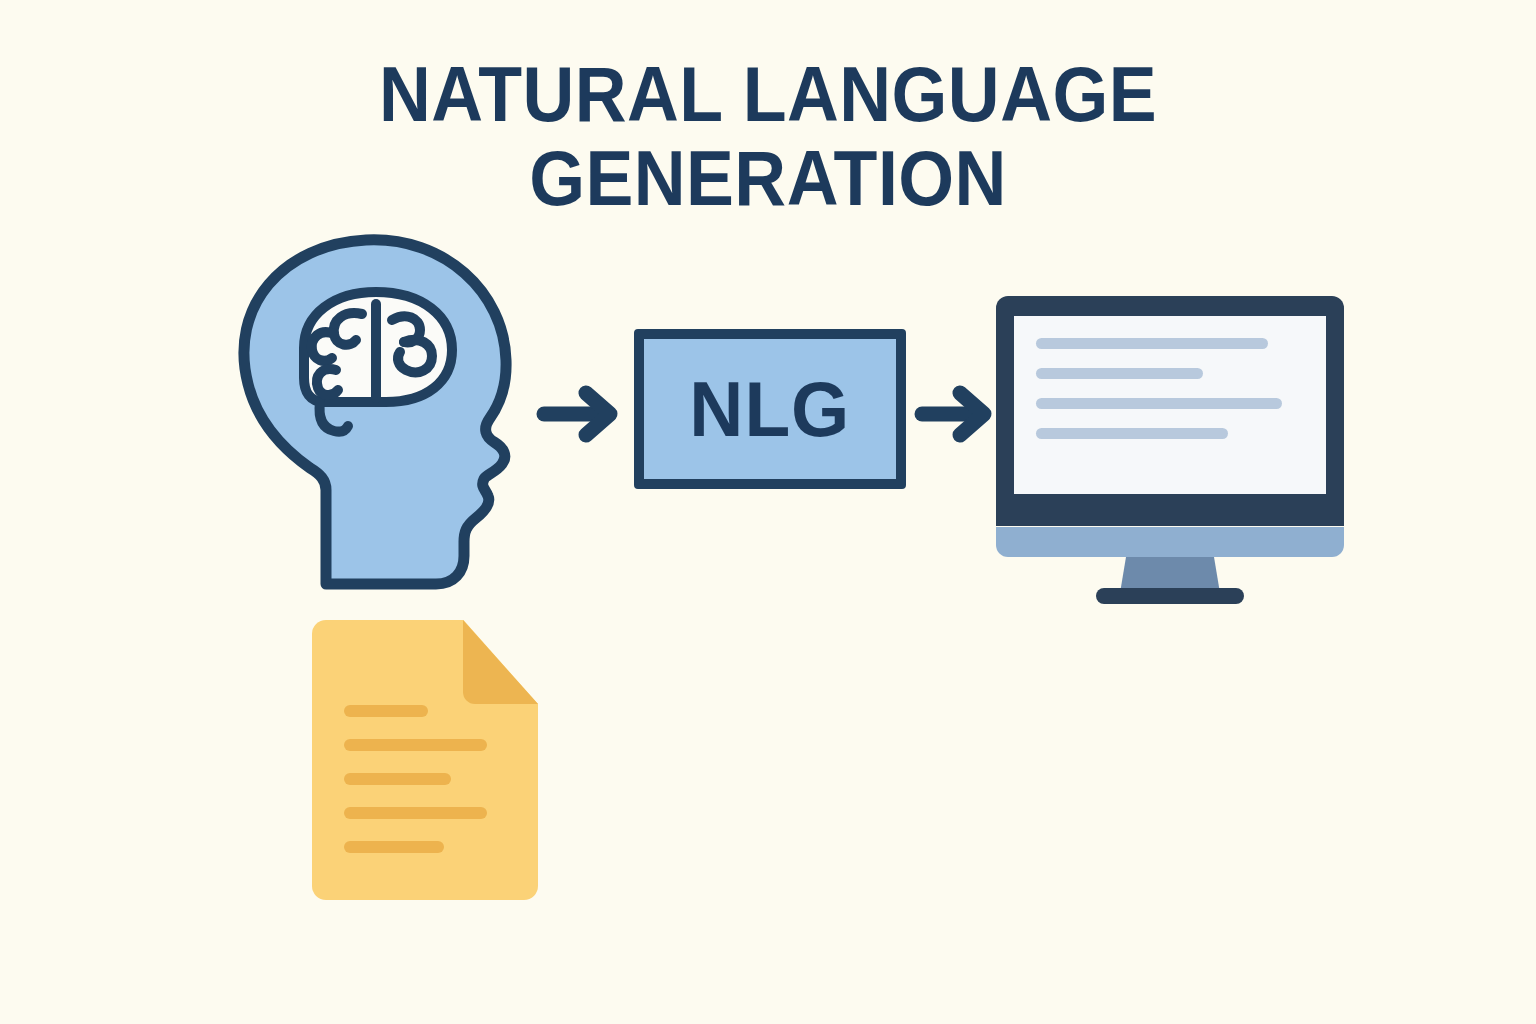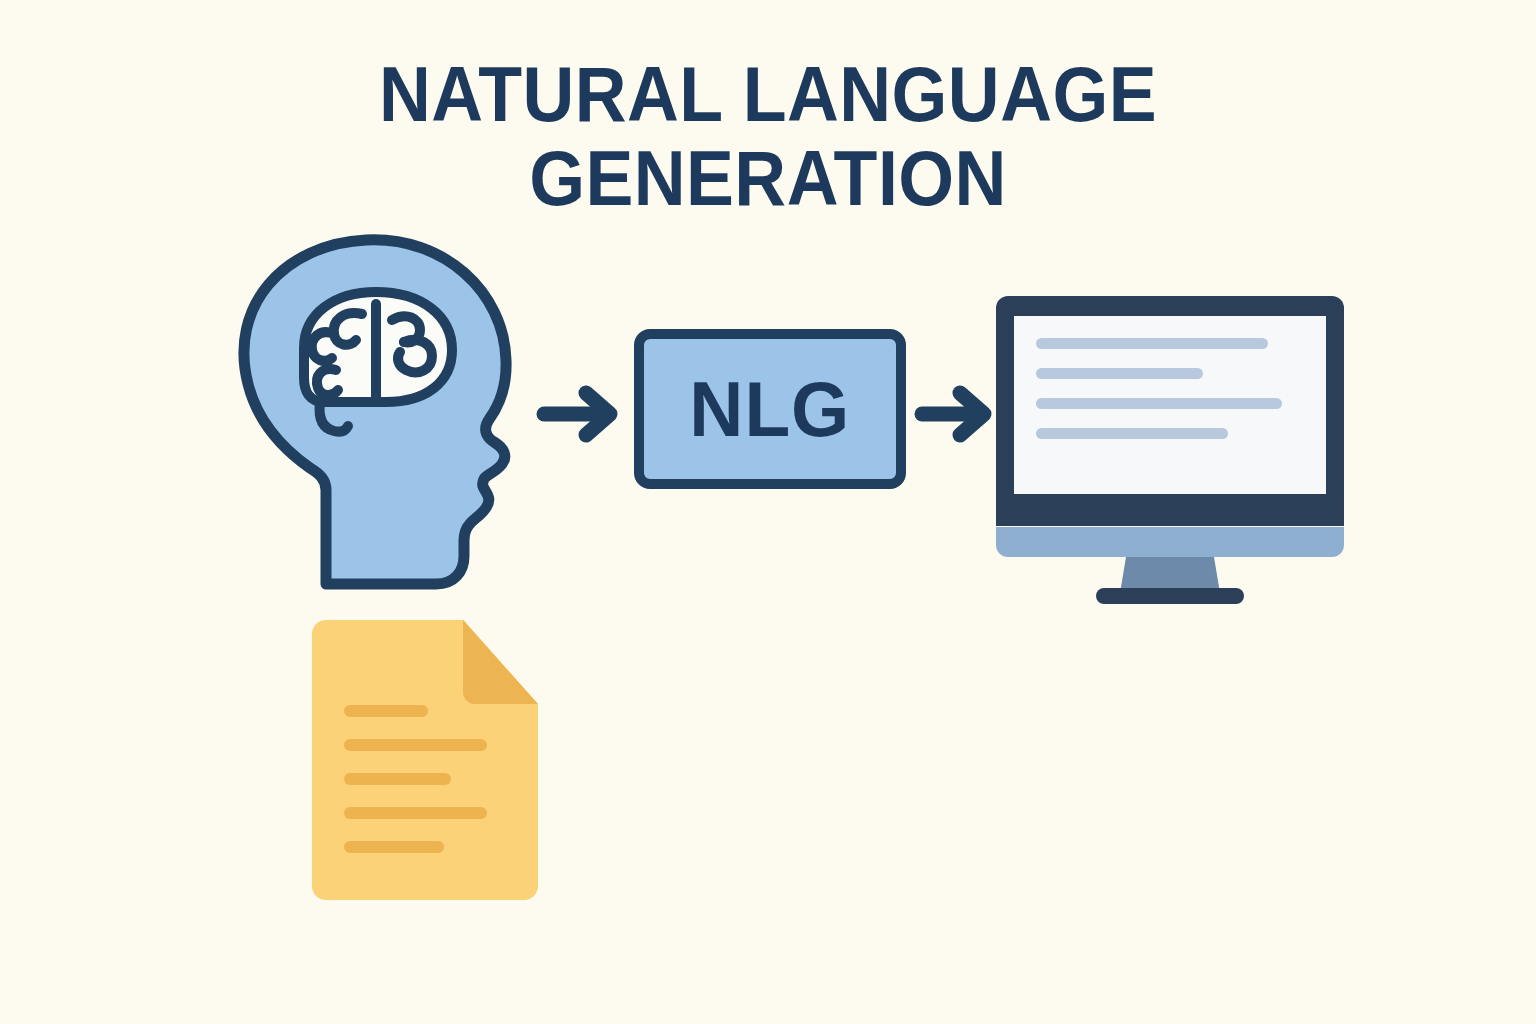--- a/index.html
+++ b/index.html
@@ -65,21 +65,21 @@
 
   
   .nlg-box {
     position: absolute;
     left: 634px;
     top: 329px;
     width: 272px;
     height: 160px;
     background: #9cc4e8;
     border: 10px solid #21405f;
-    border-radius: 16px;
+    border-radius: 4px;
     box-sizing: border-box;
     display: flex;
     align-items: center;
     justify-content: center;
   }
   .nlg-label {
     color: #1d3a5c;
     font-family: "Liberation Sans Narrow", "Liberation Sans", sans-serif;
     font-weight: bold;
     font-size: 78px;

